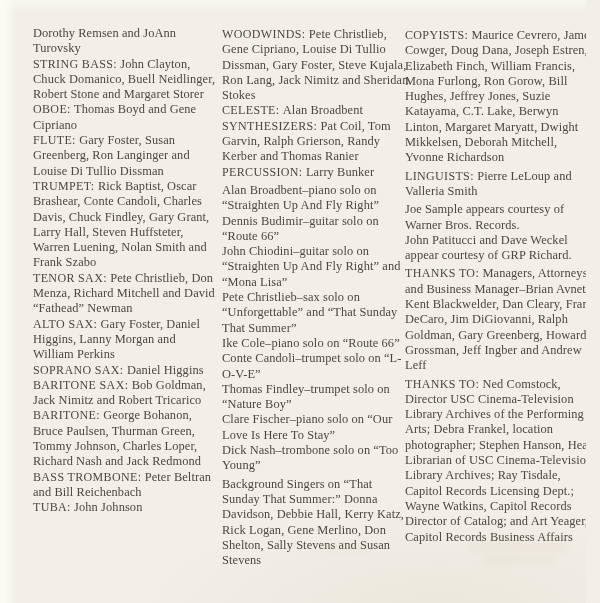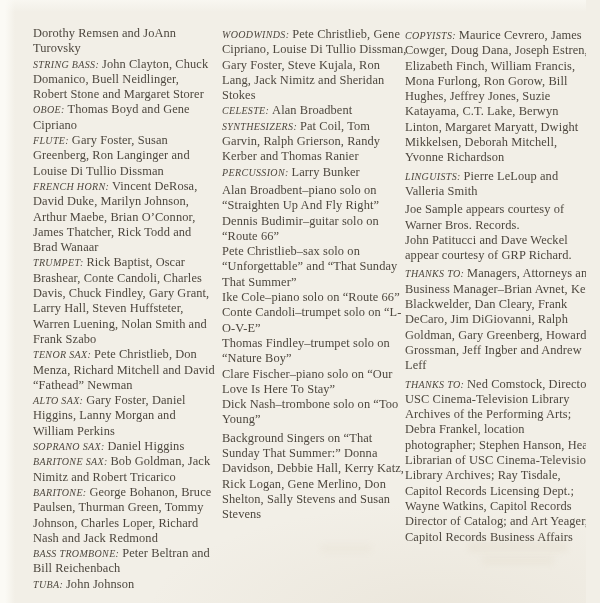--- a/index.html
+++ b/index.html
@@ -31,23 +31,22 @@
   .group + .group { margin-top: 3px; }
 
   .entry {
     margin: 0;
     font-size: 12.4px;
     line-height: 15.3px;
     letter-spacing: 0.1px;
     text-rendering: optimizeLegibility;
   }
   .label {
-    font-size: 10px;
+    font-size: 12px;
     letter-spacing: 0.35px;
-    font-style: italic;
   }
   .bleed {
     position: absolute;
     background: #c2b08d;
     filter: blur(3px);
     border-radius: 3px;
     pointer-events: none;
   }
   .bleed-1 { left: 468px; top: 542px; width: 100px; height: 10px; opacity: 0.10; }
   .bleed-2 { left: 482px; top: 556px; width: 72px;  height: 9px;  opacity: 0.08; }
@@ -56,41 +55,41 @@
 </head>
 <body>
 
 <div class="page">
   <div class="col col-left">
       <div class="group">
         <p class="entry"><span>Dorothy Remsen and JoAnn Turovsky</span></p>
         <p class="entry"><span class="label">STRING BASS: </span><span>John Clayton, Chuck Domanico, Buell Neidlinger, Robert Stone and Margaret Storer</span></p>
         <p class="entry"><span class="label">OBOE: </span><span>Thomas Boyd and Gene Cipriano</span></p>
         <p class="entry"><span class="label">FLUTE: </span><span>Gary Foster, Susan Greenberg, Ron Langinger and Louise Di Tullio Dissman</span></p>
-        <p class="entry"><span class="label">FRENCH HORN: </span><span>Vincent DeRosa, David Duke, Marilyn Johnson, Arthur Maebe, Brian O’Connor, James Thatcher, Rick Todd and Brad Wanaar</span></p>
         <p class="entry"><span class="label">TRUMPET: </span><span>Rick Baptist, Oscar Brashear, Conte Candoli, Charles Davis, Chuck Findley, Gary Grant, Larry Hall, Steven Huffsteter, Warren Luening, Nolan Smith and Frank Szabo</span></p>
         <p class="entry"><span class="label">TENOR SAX: </span><span>Pete Christlieb, Don Menza, Richard Mitchell and David “Fathead” Newman</span></p>
         <p class="entry"><span class="label">ALTO SAX: </span><span>Gary Foster, Daniel Higgins, Lanny Morgan and William Perkins</span></p>
         <p class="entry"><span class="label">SOPRANO SAX: </span><span>Daniel Higgins</span></p>
         <p class="entry"><span class="label">BARITONE SAX: </span><span>Bob Goldman, Jack Nimitz and Robert Tricarico</span></p>
         <p class="entry"><span class="label">BARITONE: </span><span>George Bohanon, Bruce Paulsen, Thurman Green, Tommy Johnson, Charles Loper, Richard Nash and Jack Redmond</span></p>
         <p class="entry"><span class="label">BASS TROMBONE: </span><span>Peter Beltran and Bill Reichenbach</span></p>
         <p class="entry"><span class="label">TUBA: </span><span>John Johnson</span></p>
       </div>
     </div>
   <div class="col col-middle">
       <div class="group">
         <p class="entry"><span class="label">WOODWINDS: </span><span>Pete Christlieb, Gene Cipriano, Louise Di Tullio Dissman, Gary Foster, Steve Kujala, Ron Lang, Jack Nimitz and Sheridan Stokes</span></p>
         <p class="entry"><span class="label">CELESTE: </span><span>Alan Broadbent</span></p>
         <p class="entry"><span class="label">SYNTHESIZERS: </span><span>Pat Coil, Tom Garvin, Ralph Grierson, Randy Kerber and Thomas Ranier</span></p>
         <p class="entry"><span class="label">PERCUSSION: </span><span>Larry Bunker</span></p>
       </div>
       <div class="group">
         <p class="entry"><span>Alan Broadbent–piano solo on “Straighten Up And Fly Right”</span></p>
         <p class="entry"><span>Dennis Budimir–guitar solo on “Route 66”</span></p>
+        <p class="entry"><span>John Chiodini–guitar solo on “Straighten Up And Fly Right” and “Mona Lisa”</span></p>
         <p class="entry"><span>Pete Christlieb–sax solo on “Unforgettable” and “That Sunday That Summer”</span></p>
         <p class="entry"><span>Ike Cole–piano solo on “Route 66”</span></p>
         <p class="entry"><span>Conte Candoli–trumpet solo on “L-O-V-E”</span></p>
         <p class="entry"><span>Thomas Findley–trumpet solo on “Nature Boy”</span></p>
         <p class="entry"><span>Clare Fischer–piano solo on “Our Love Is Here To Stay”</span></p>
         <p class="entry"><span>Dick Nash–trombone solo on “Too Young”</span></p>
       </div>
       <div class="group">
         <p class="entry"><span>Background Singers on “That Sunday That Summer:” Donna Davidson, Debbie Hall, Kerry Katz, Rick Logan, Gene Merlino, Don Shelton, Sally Stevens and Susan Stevens</span></p>
       </div>

